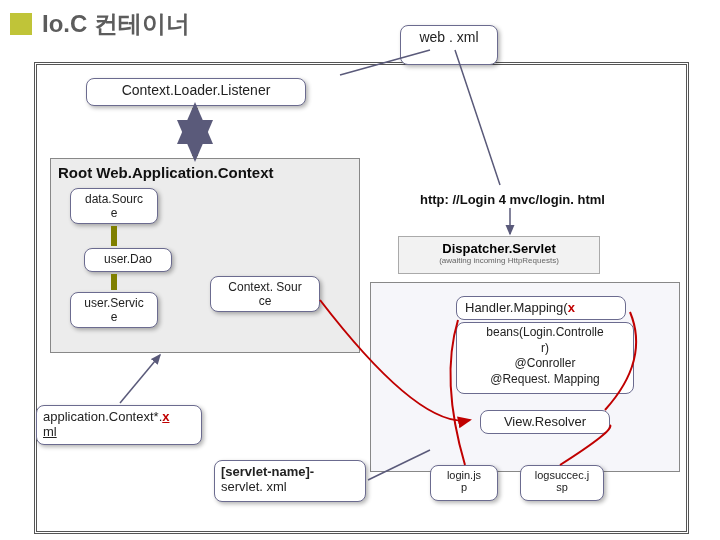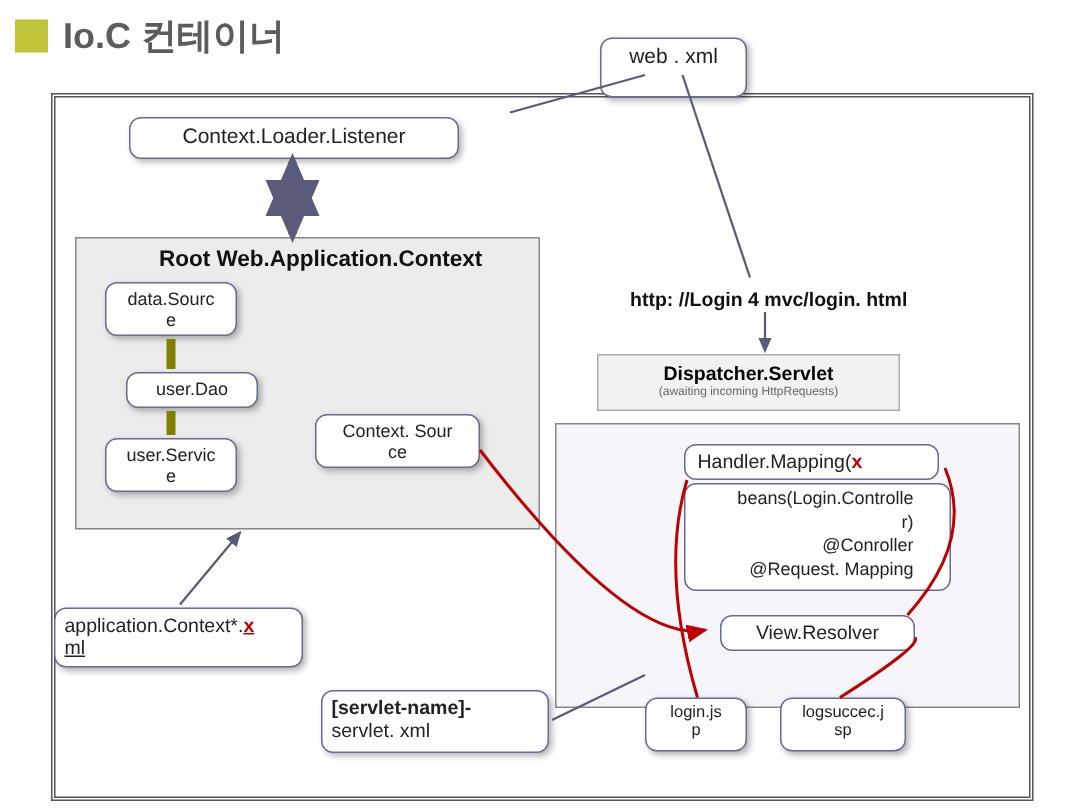--- a/index.html
+++ b/index.html
@@ -7,21 +7,21 @@
   .slide { position: relative; width: 720px; height: 540px; }
   .title-bar { display: flex; align-items: center; padding: 8px 10px; }
   .title-accent { width: 22px; height: 22px; background: #c0c438; margin-right: 10px; }
   .title-text { font-size: 24px; color: #5c5c5c; font-weight: 700; }
   .box { position: absolute; border: 1.5px solid #6b6b8f; background: #fff; padding: 3px 8px; font-size: 14px; text-align: center; color: #222; }
   .rounded { border-radius: 8px; }
   .shadow { box-shadow: 2px 2px 4px rgba(0,0,0,0.3); }
   .container-box { position: absolute; background: rgba(0,0,0,0.04); border: 1px solid #888; }
   .double-border { border: 3px double #555; }
   .url-text { position: absolute; font-size: 13px; font-weight: bold; color: #111; }
-  .label-text { position: absolute; font-size: 13px; color: #111; margin-left: 48px; }
+  .label-text { position: absolute; font-size: 13px; color: #111; }
   .dispatcher-img { position: absolute; border: 1px solid #aaa; background: #f2f2f2; font-size: 11px; text-align: center; padding: 4px 18px; }
   .red-x { color: #c00000; font-weight: bold; }
   .svg-layer { position: absolute; top:0; left:0; pointer-events: none; }
 </style>
 </head>
 <body>
 
 <div class="slide">
 
   <div class="title-bar">
@@ -52,21 +52,21 @@
     <div style="font-weight:bold; font-size:13px;">Dispatcher.Servlet</div>
     <div style="font-size:8px; color:#666;">(awaiting incoming HttpRequests)</div>
   </div>
 
   <div class="container-box" style="left:370px; top:282px; width:310px; height:190px; background:rgba(230,230,240,0.35);"></div>
 
   <div class="box rounded" style="left:456px; top:296px; width:170px; height:24px; font-size:13px; text-align:left; padding-left:8px;">
     <span>Handler.Mapping(</span><span class="red-x">x</span>
   </div>
 
-  <div class="box rounded" style="left:456px; top:322px; width:178px; height:72px; font-size:12px; text-align:right; padding:2px 24px; line-height:1.3;">
+  <div class="box rounded" style="left:456px; top:322px; width:178px; height:72px; font-size:12px; text-align:center; padding:2px 6px; line-height:1.3;">
     <span style="white-space:pre-line;">beans(Login.Controlle
 r)
 @Conroller
 @Request. Mapping</span>
   </div>
 
   <div class="box rounded" style="left:480px; top:410px; width:130px; height:24px; font-size:13px;">View.Resolver</div>
 
   <div class="box rounded shadow" style="left:36px; top:405px; width:166px; height:40px; font-size:13px; text-align:left; padding:3px 6px;">
     <span>application.Context*.</span><span class="red-x" style="text-decoration:underline;">x</span><br>

